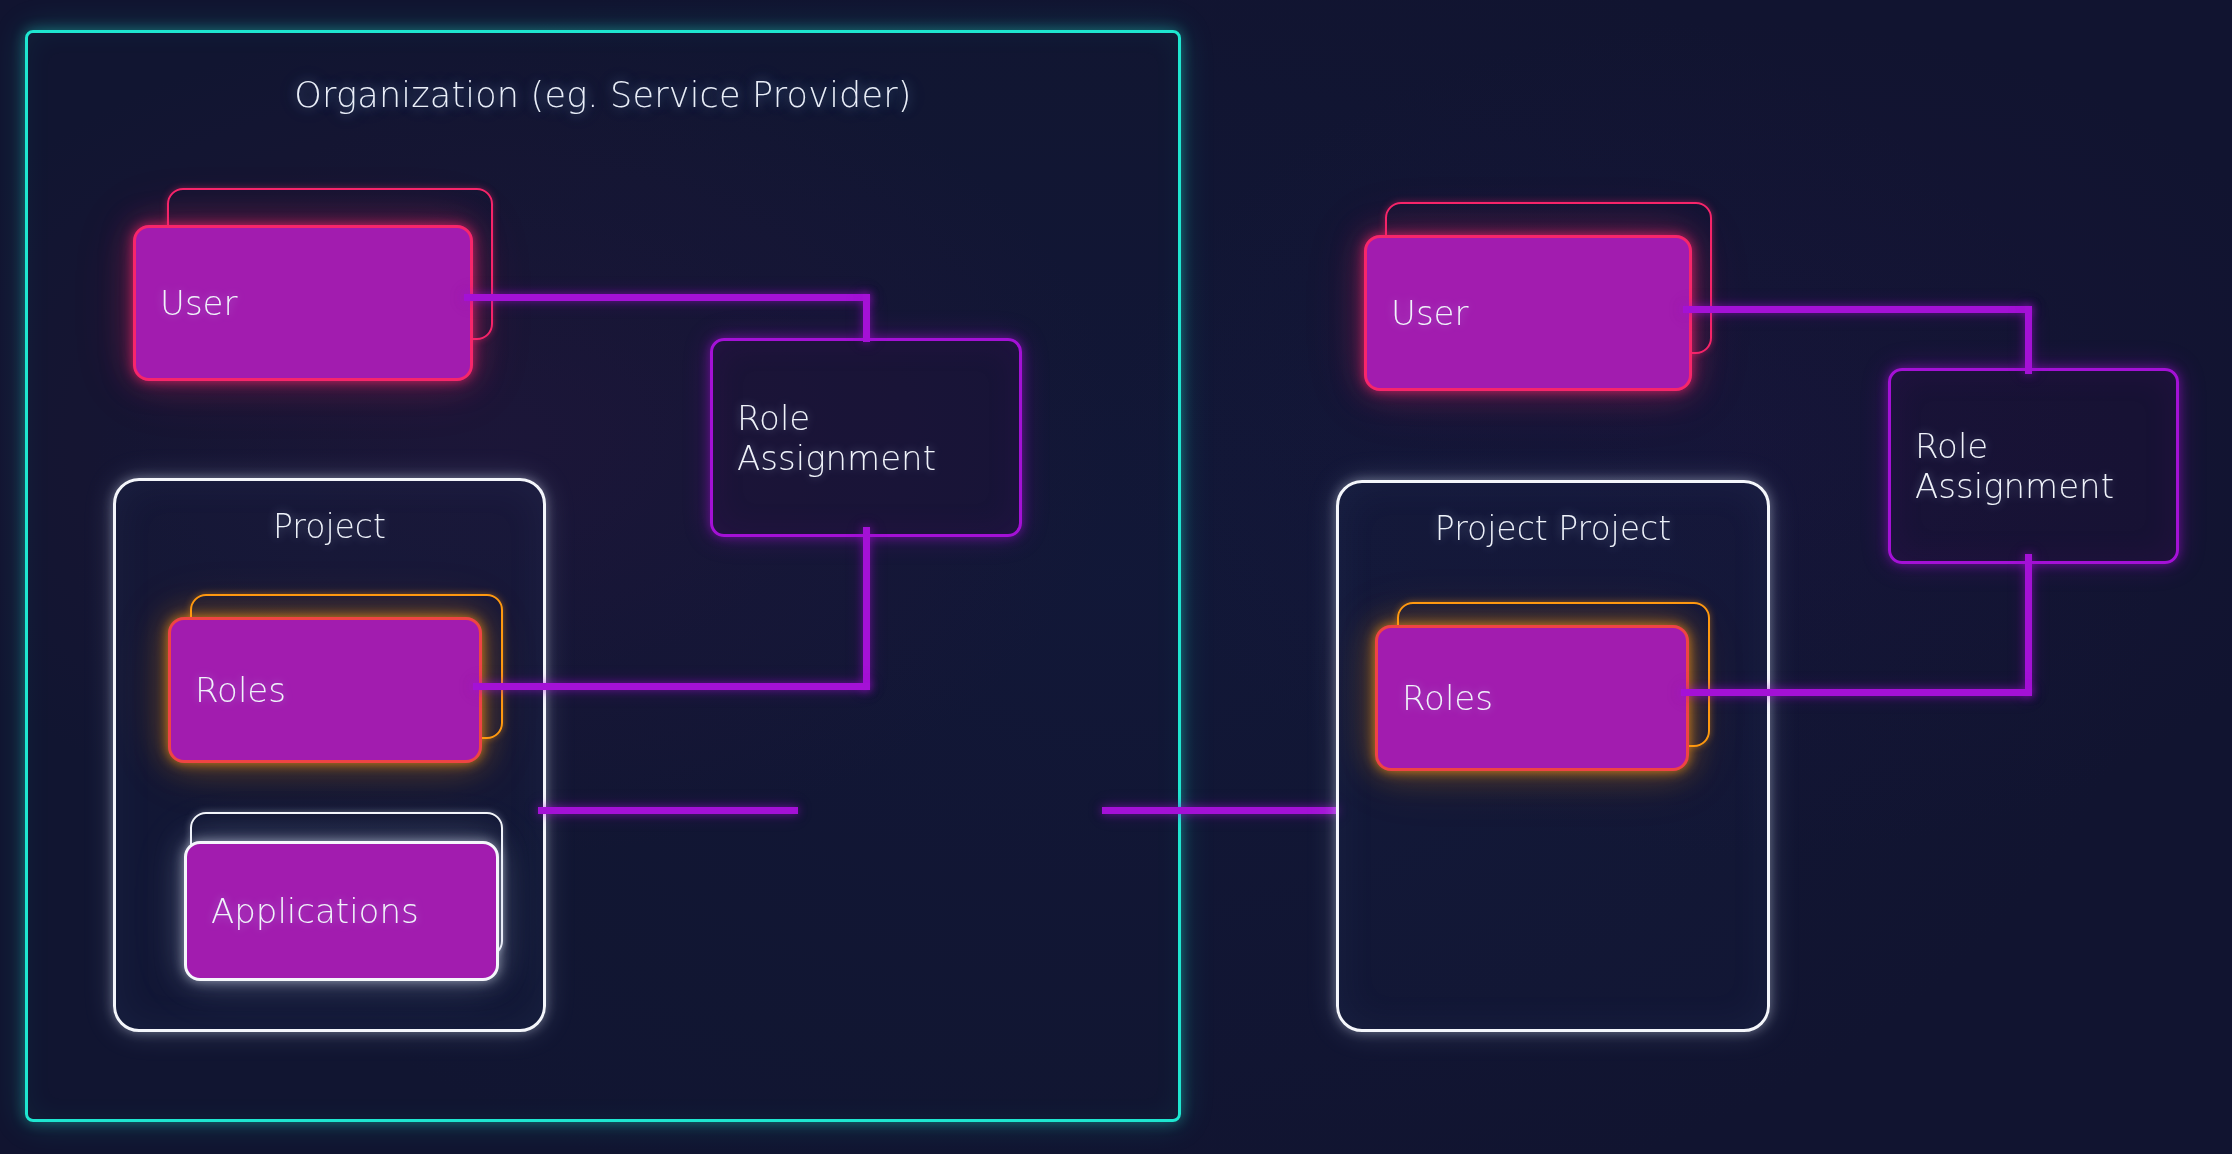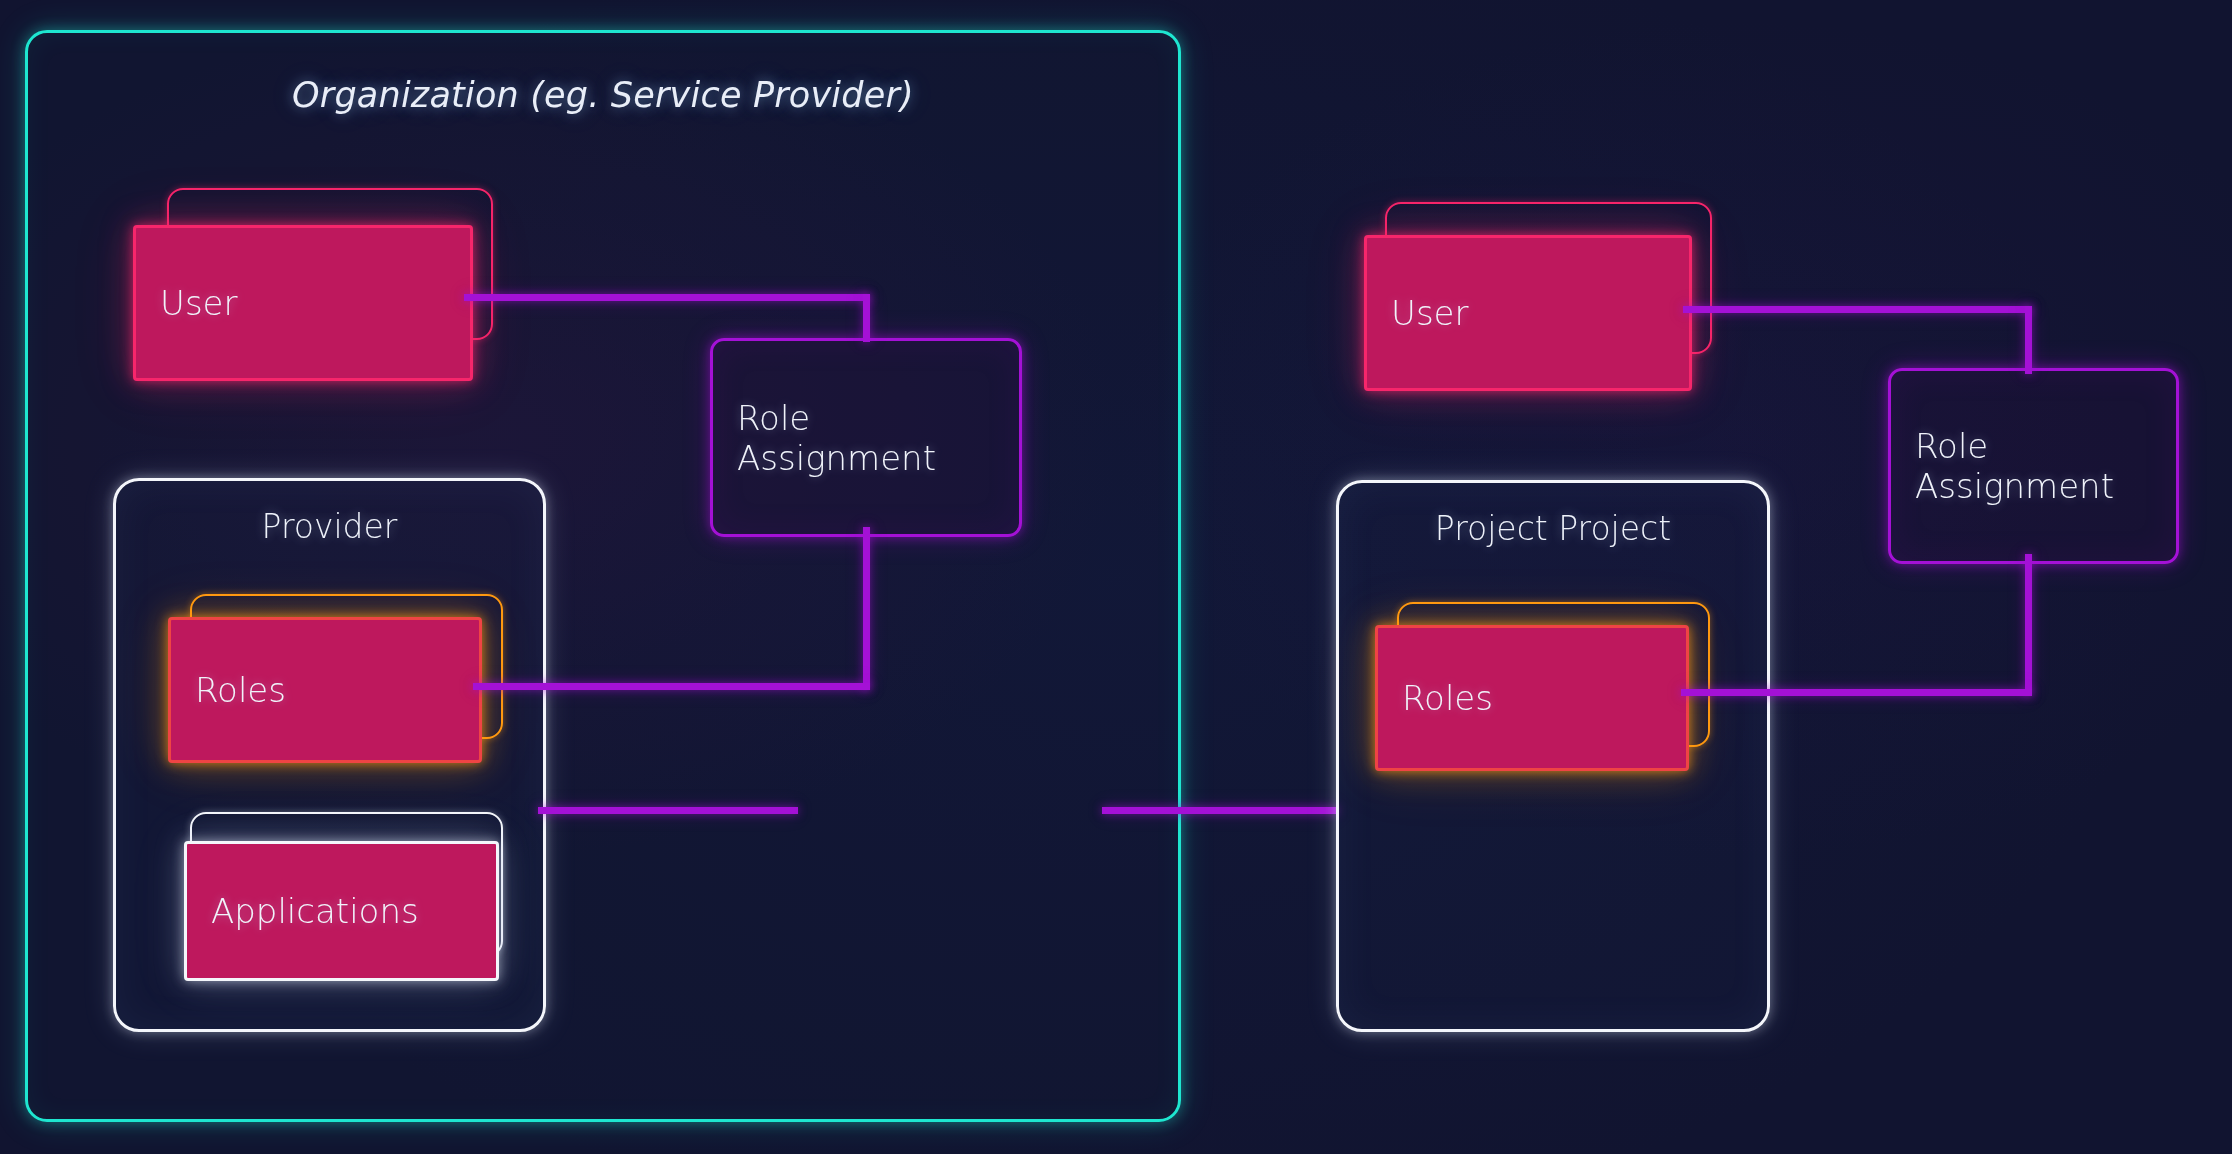--- a/index.html
+++ b/index.html
@@ -26,48 +26,47 @@
       radial-gradient(ellipse 900px 600px at 22% 38%, rgba(60,20,70,0.28), transparent 70%),
       radial-gradient(ellipse 900px 600px at 78% 38%, rgba(40,20,80,0.20), transparent 70%),
       radial-gradient(ellipse 1400px 900px at 50% 50%, rgba(20,40,90,0.18), transparent 75%);
     pointer-events: none;
   }
 
   
   .org-panel {
     position: absolute;
     border: 3px solid #1ee6d0;
-    border-radius: 22px;
+    border-radius: 8px;
     box-shadow:
       0 0 14px rgba(30,230,208,0.40),
       0 0 34px rgba(30,230,208,0.18),
       inset 0 0 28px rgba(30,230,208,0.055);
     background: rgba(20,30,60,0.14);
-    font-style: italic;
   }
   .org-title {
     position: absolute;
     top: 42px;
     left: 0;
     right: 0;
     text-align: center;
     color: #e9eef8;
     font-size: 35px;
     font-weight: 300;
     font-family: "DejaVu Sans", sans-serif;
     letter-spacing: 0.2px;
     text-shadow: 0 0 12px rgba(160,210,255,0.45), 0 0 26px rgba(100,180,255,0.22);
     white-space: nowrap;
   }
 
   
   .card {
     position: absolute;
-    border-radius: 4px;
-    background: #be185d;
+    border-radius: 16px;
+    background: #a21caf;
   }
   .card-label {
     position: absolute;
     left: 24px;
     top: 50%;
     transform: translateY(-50%);
     color: #f0f3fa;
     font-size: 34px;
     font-weight: 300;
     line-height: 1.18;
@@ -167,21 +166,21 @@
   <div class="org-panel" style="left:25px; top:30px; width:1150px; height:1086px;">
     <div class="org-title">Organization (eg. Service Provider)</div>
   </div>
 
   <div class="card-back pink-back" style="left:167px; top:188px; width:322px; height:148px;"></div>
   <div class="card pink" style="left:133px; top:225px; width:334px; height:150px;">
     <div class="card-label">User</div>
   </div>
 
   <div class="container-box" style="left:113px; top:478px; width:427px; height:548px;">
-    <div class="container-title">Provider</div>
+    <div class="container-title">Project</div>
   </div>
 
   <div class="card-back orange-back" style="left:190px; top:594px; width:309px; height:141px;"></div>
   <div class="card orange" style="left:168px; top:617px; width:308px; height:140px;">
     <div class="card-label">Roles</div>
   </div>
 
   <div class="card-back white-back" style="left:190px; top:812px; width:309px; height:141px;"></div>
   <div class="card white" style="left:168px; top:841px; width:309px; height:134px;margin-left:16px;">
     <div class="card-label">Applications</div>

